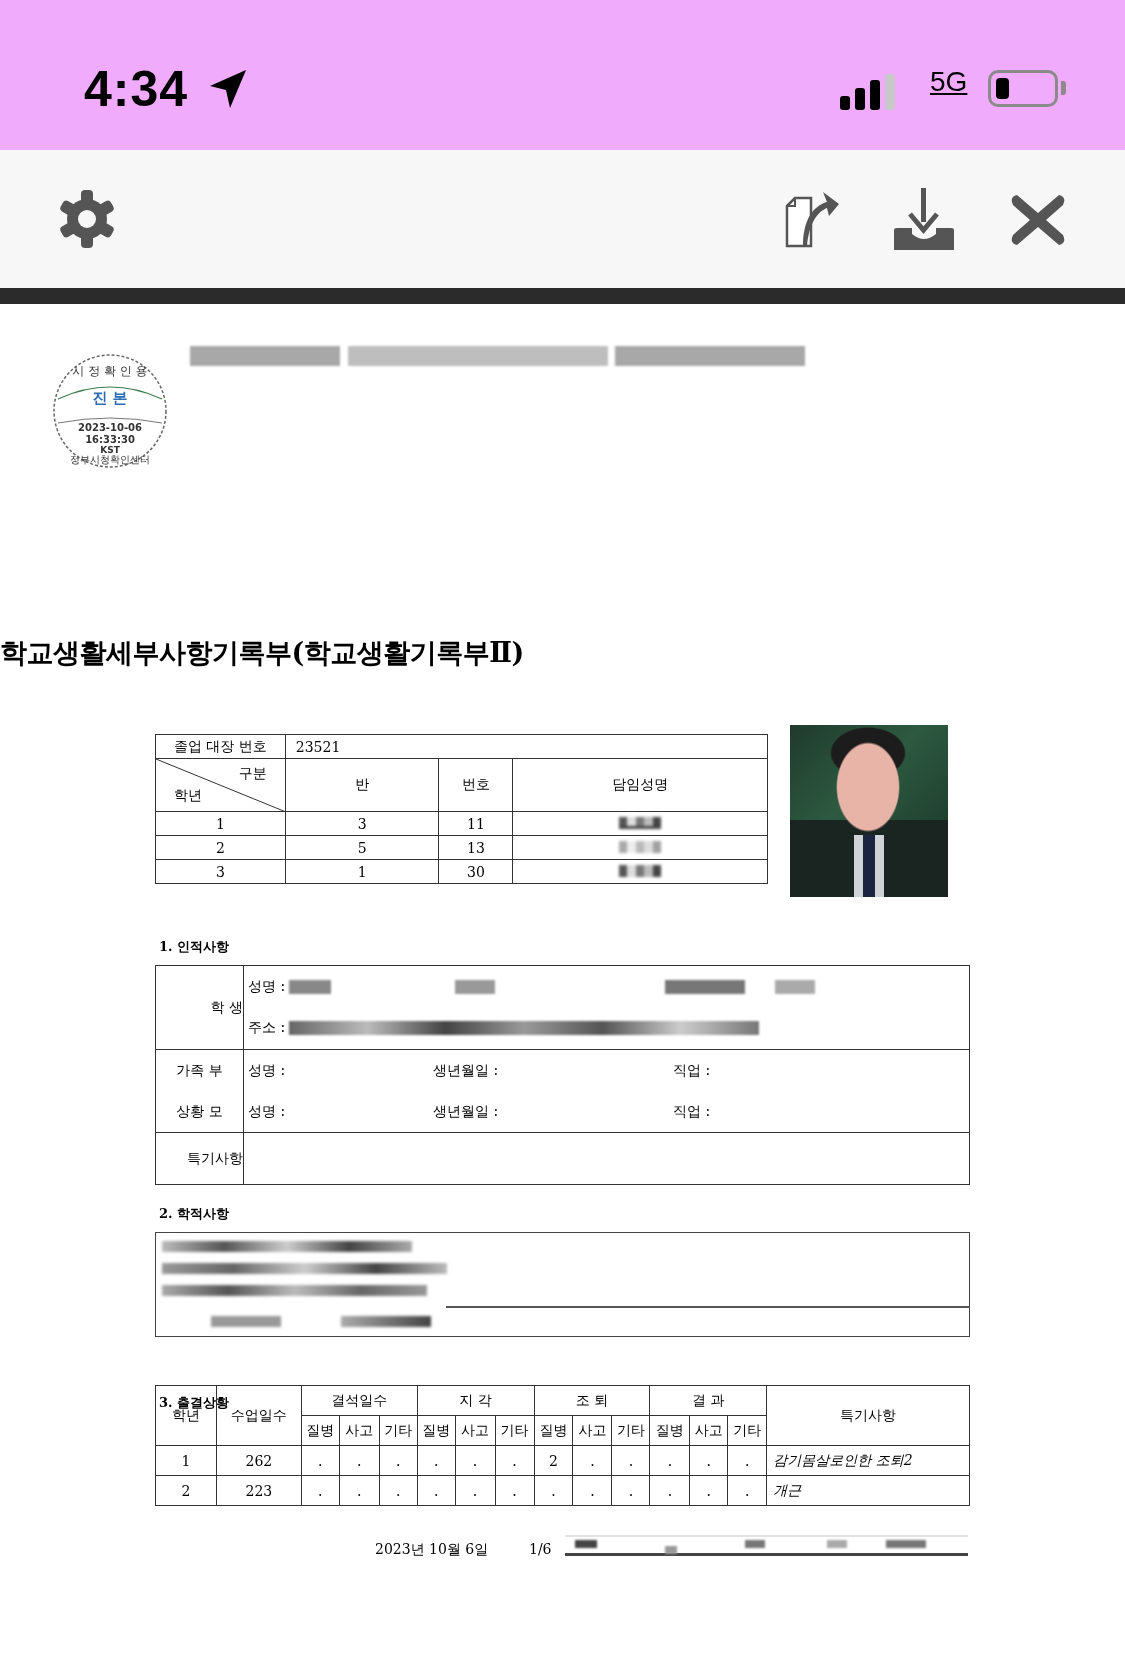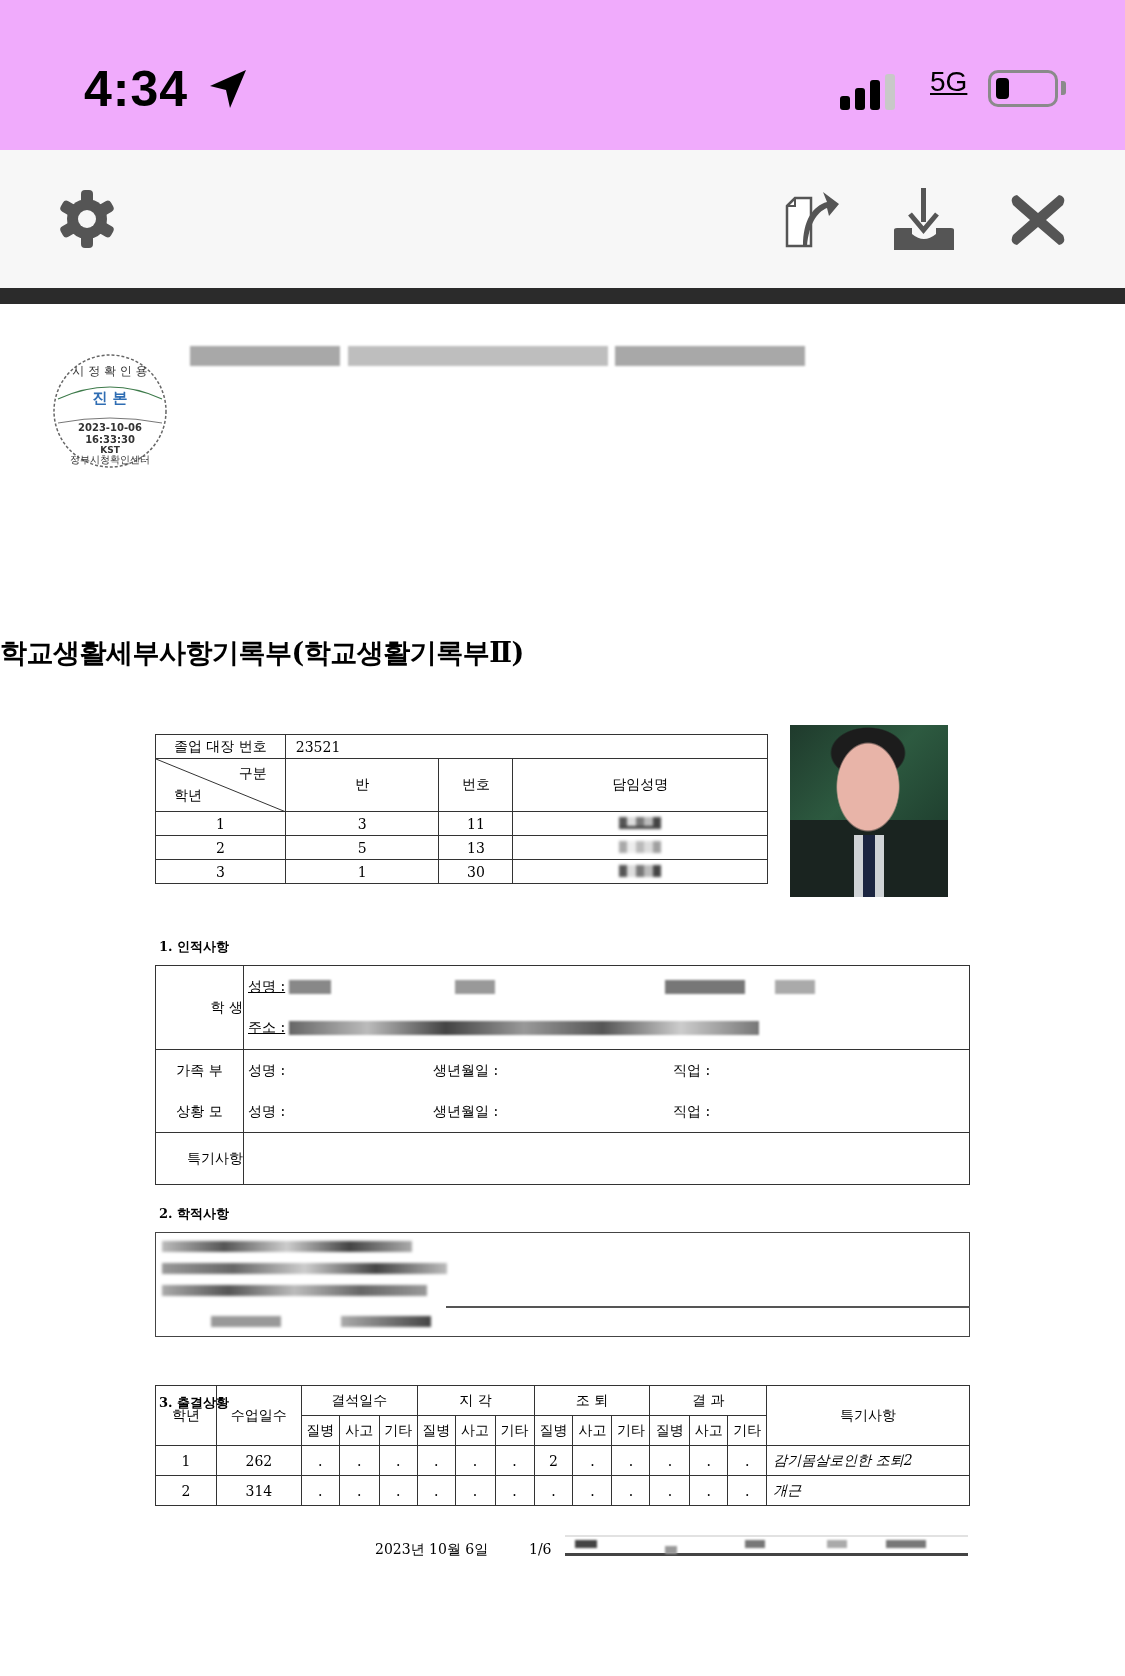--- a/index.html
+++ b/index.html
@@ -47,21 +47,21 @@
     radial-gradient(ellipse 32px 45px at 78px 62px, #e8b4a8 0 95%, transparent 100%),
     radial-gradient(ellipse 38px 26px at 78px 28px, #1c1c1c 0 95%, transparent 100%),
     linear-gradient(180deg, transparent 0 55%, #1a2420 55% 100%),
     linear-gradient(135deg, #1f3a2c 0%, #2d5a40 40%, #173025 100%); }
   .photo .collar { position: absolute; left: 64px; top: 110px; width: 30px; height: 62px; background: linear-gradient(90deg,#cfd3d6 0 30%,#1b2540 30% 70%,#cfd3d6 70%); }
 
   .sec-head { position: absolute; left: 159px; font-size: 13px; font-weight: bold; }
 
   .t2 { left: 155px; top: 965px; width: 815px; font-size: 14px; }
   .t2 td.lbl { width: 88px; text-align: right; }
-  .t2 td.val { text-align: right; padding-left: 4px; text-decoration: underline; }
+  .t2 td.val { text-align: right; padding-left: 4px; }
   .row-line { display: flex; align-items: center; height: 41px; position: relative; }
   .blur-chunk { display: inline-block; height: 14px; filter: blur(1.3px); margin-left: 4px; }
 
   .box2 { position: absolute; left: 155px; top: 1232px; width: 815px; height: 105px; border: 1px solid #444; }
   .box2 .bl { position: absolute; height: 11px; filter: blur(1.4px); }
 
   .t3 { left: 155px; top: 1385px; width: 815px; font-size: 14px; }
   .t3 td { height: 30px; }
   .t3 td.note { text-align: left; padding-left: 6px; font-style: italic; }
 
@@ -300,21 +300,21 @@
     <td>2</td>
         <td>.</td>
         <td>.</td>
     <td>.</td>
         <td>.</td>
         <td>.</td>
     <td class="note">감기몸살로인한 조퇴2</td>
   </tr>
   <tr>
     <td>2</td>
-    <td>314</td>
+    <td>223</td>
     <td>.</td>
         <td>.</td>
         <td>.</td>
     <td>.</td>
         <td>.</td>
         <td>.</td>
     <td>.</td>
         <td>.</td>
         <td>.</td>
     <td>.</td>

